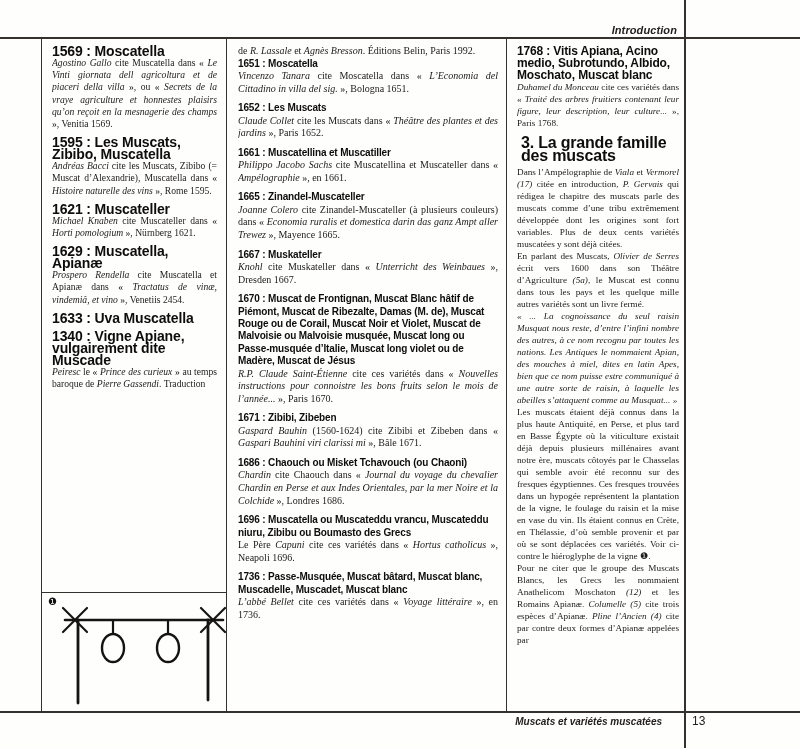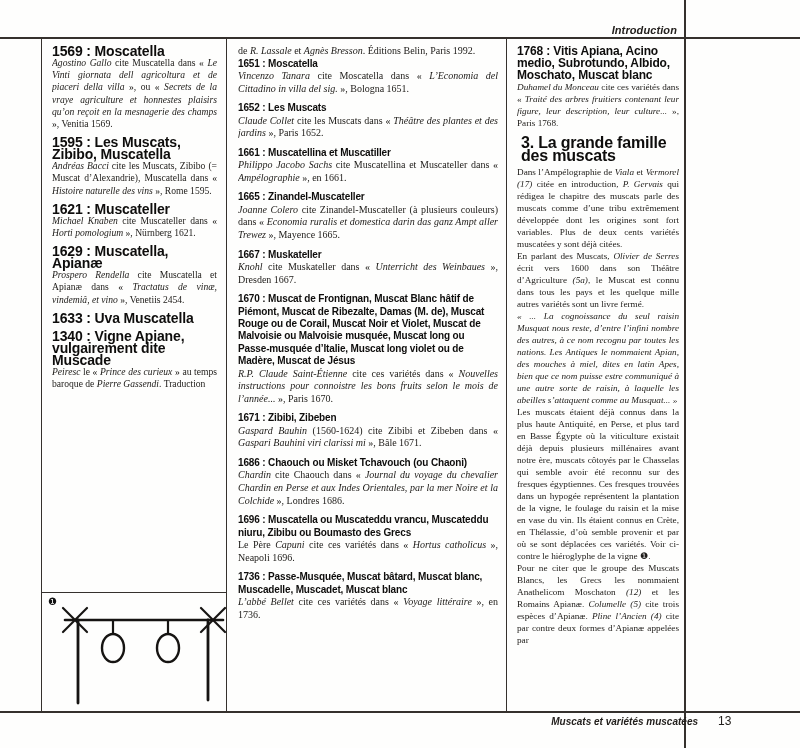--- a/index.html
+++ b/index.html
@@ -8,27 +8,27 @@
   .page { position:absolute; left:0; top:0; width:800px; height:748px; background:#fefefd; overflow:hidden; }
 
   .rule { position:absolute; background:#35312d; }
 
   .hdr {
     position:absolute; left:380px; top:24px; width:297px; text-align:right;
     font-family:"Liberation Sans", sans-serif; font-style:italic; font-weight:bold;
     font-size:11px; color:#23201d; letter-spacing:0.1px;
   }
   .ftr {
-    position:absolute; left:400px; top:716px; width:298px; text-align:right;
+    position:absolute; left:364px; top:716px; width:298px; text-align:right;
     font-family:"Liberation Sans", sans-serif; font-style:italic; font-weight:bold;
     font-size:10px; color:#23201d;
   }
   .pagenum {
     position:absolute; left:692px; top:714px; width:40px;
-    font-family:"Liberation Sans", sans-serif; font-size:12px; color:#23201d;margin-left:26px;
+    font-family:"Liberation Sans", sans-serif; font-size:12px; color:#23201d;
   }
 
   .col { position:absolute; overflow:hidden; }
   #col1 { left:52px;  top:45px; width:165px; height:546px; font-size:9.6px;  line-height:12.2px; }
   #col2 { left:238px; top:45px; width:260px; height:665px; font-size:10px;   line-height:12.6px; }
   #col3 { left:517px; top:45px; width:162px; height:665px; font-size:9.2px;  line-height:12px;   }
 
   .entry { margin-bottom:7px; }
   #col1 .entry { margin-bottom:6px; }
   .ehead {

